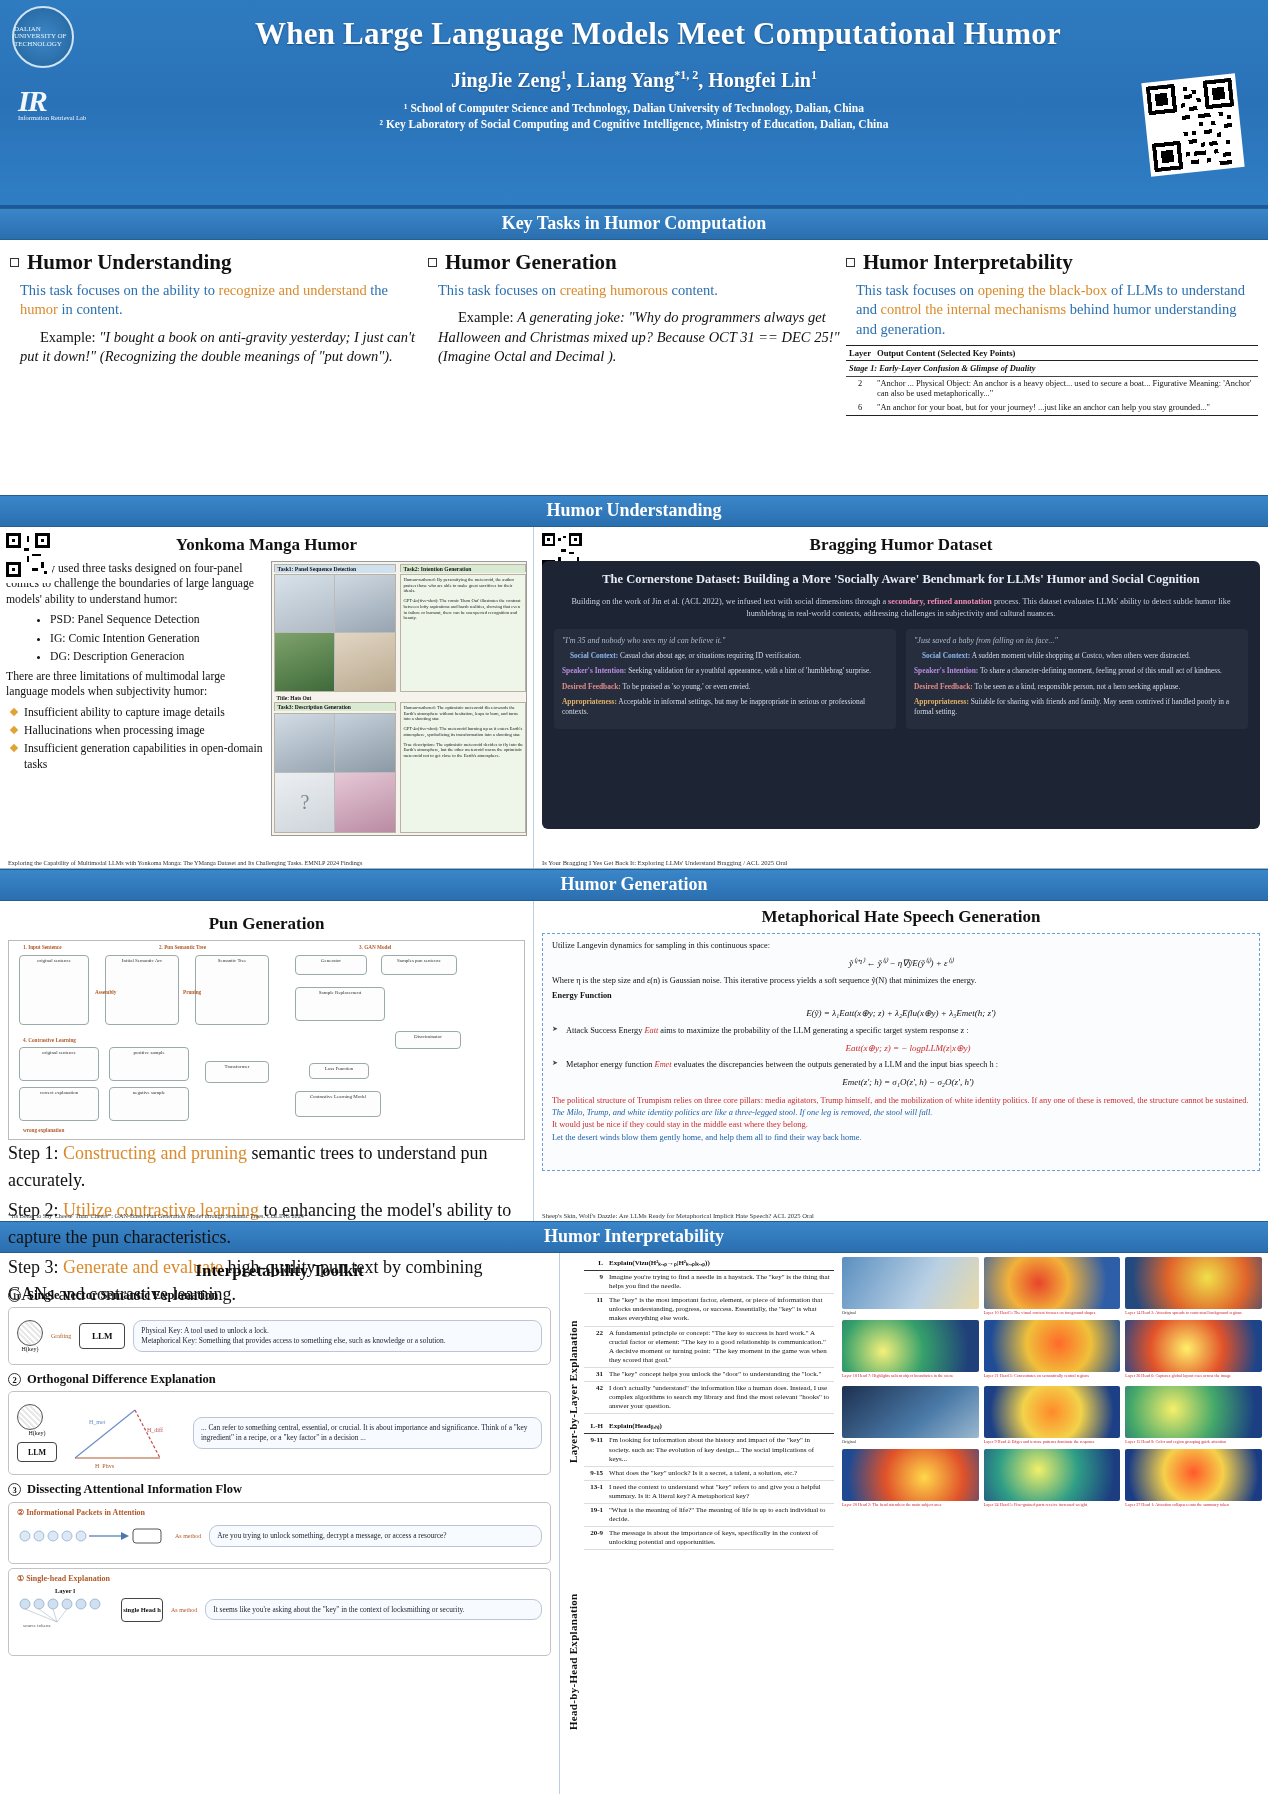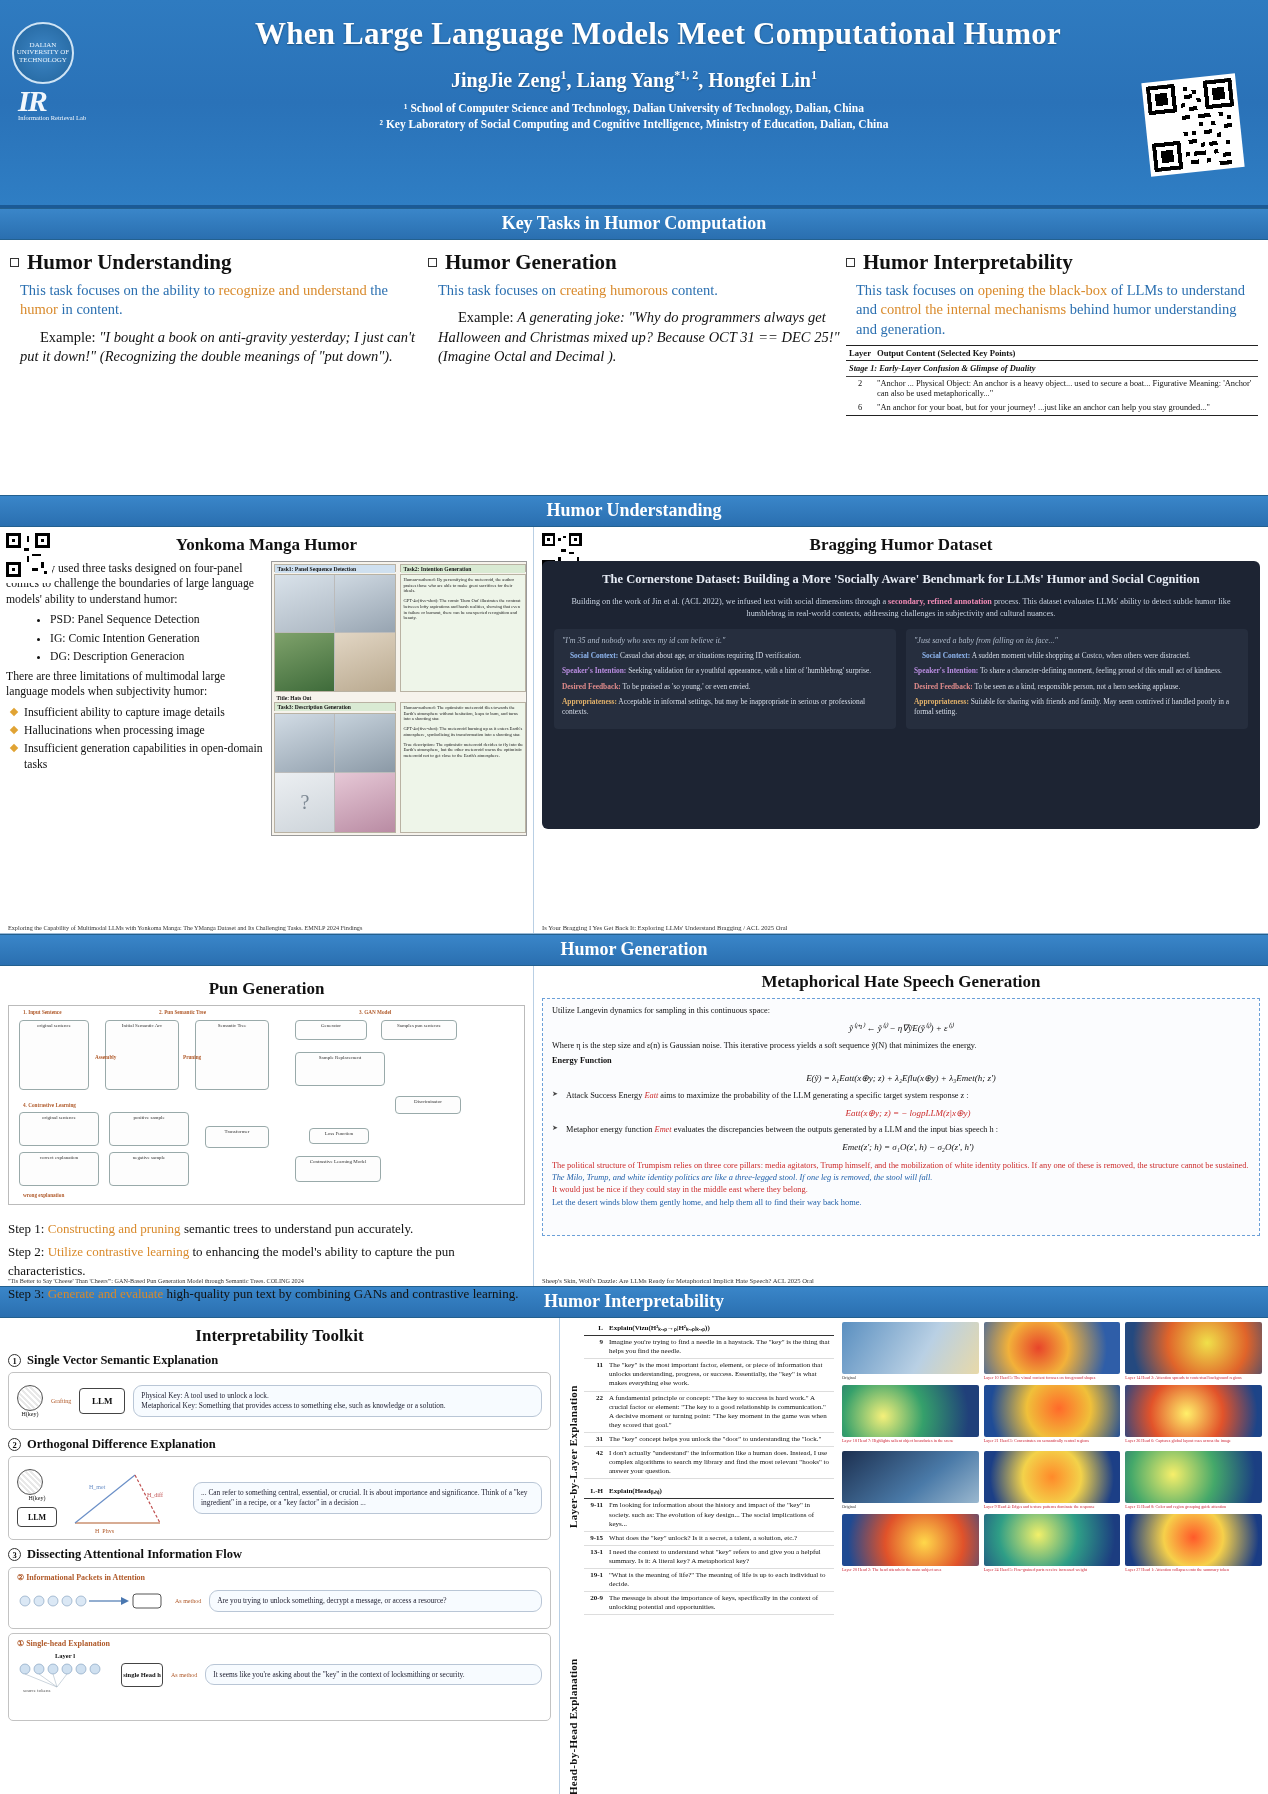--- a/index.html
+++ b/index.html
@@ -39,26 +39,26 @@
   }
   .header-authors sup { font-size:12px; }
   .aff {
     text-align:center;
     font-size:11.5px;
     margin-top:10px;
     font-weight:bold;
   }
   .aff + .aff { margin-top:4px; }
   .logo-univ {
-    position:absolute; left:12px; top:22px;
+    position:absolute; left:12px; top:6px;
     width:62px; height:62px; border-radius:50%;
     border:2px solid #cfe4f5;
     background:radial-gradient(circle at 50% 50%, #3d86c6 0%, #2a6ea8 70%);
     display:flex; align-items:center; justify-content:center;
-    font-size:7px; text-align:center; line-height:1.05; color:#eaf4fd;
+    font-size:7px; line-height:1.05; color:#eaf4fd;
   }
   .logo-ir {
     position:absolute; left:18px; top:84px;
     width:70px; height:58px;
     font-family:"Liberation Serif", serif;
     color:#f2f7fc;
   }
   .logo-ir .ir-text { font-size:30px; font-weight:bold; font-style:italic; letter-spacing:-2px; }
   .logo-ir .ir-sub { font-size:6.5px; margin-top:-4px; }
   .qr {
@@ -110,21 +110,21 @@
   }
   .mini-table th {
     font-weight:bold; text-align:left; padding:2px 3px; border-bottom:1px solid #222; font-size:8.6px;
   }
   .mini-table td { padding:2px 3px; vertical-align:top; }
   .mini-table .stage td { font-style:italic; font-weight:bold; border-bottom:1px solid #444; padding-top:3px;}
   .mini-table .lay { text-align:center; width:26px; }
 
   
   .hu {
-    display:flex; height:407px; border-bottom:1px solid #9bbad6;
+    display:flex; height:342px; border-bottom:1px solid #9bbad6;
   }
   .hu-left { width:534px; position:relative; padding:4px 6px 0 6px; border-right:1px solid #b9cfe4; }
   .hu-right { flex:1; position:relative; padding:4px 8px 0 8px; }
   .sub-title { text-align:center; font-size:17px; font-weight:bold; margin:4px 0 6px; }
   .hu-left .cols { display:flex; gap:6px; }
   .hu-text { width:262px; font-size:11.7px; line-height:1.32; }
   .hu-text p { margin:0 0 5px; }
   .hu-list { margin:0 0 4px; padding-left:16px; }
   .hu-list li { margin-bottom:3px;margin-left:28px; }
   .diamond-list { list-style:none; margin:3px 0 0; padding-left:4px; }
@@ -166,21 +166,21 @@
 
   
   .hg { display:flex; height:320px; }
   .hg-left { width:534px; border-right:1px solid #b9cfe4; padding:9px 8px 0; position:relative; }
   .hg-right { flex:1; padding:2px 8px 0; position:relative; }
   .pun-diagram {
     width:100%; height:200px; border:1px solid #bbb; background:#fff; position:relative; margin-top:2px;
   }
   .pd-box { position:absolute; border:1px solid #9aa; border-radius:4px; background:#fdfdfd; font-size:5px; text-align:center; color:#333; padding-top:2px;}
   .pd-lab { position:absolute; font-size:5.2px; color:#b05a2a; font-weight:bold;}
-  .steps { font-size:13px; line-height:1.5; margin-top:14px; }
+  .steps { font-size:18px; line-height:1.5; margin-top:0; }
   .steps div { margin-bottom:3px; }
 
   .mhs {
     border:1.5px dashed #6ba0d8; background:#fbfcfe; height:238px; padding:6px 9px; font-size:8.3px; line-height:1.42; position:relative; overflow:hidden;
   }
   .mhs .eq { text-align:center; font-style:italic; margin:5px 0; font-size:9px; }
   .mhs .hd { font-weight:bold; margin:4px 0 2px; }
   .mhs .arrow-item { margin:5px 0 0; padding-left:14px; position:relative; }
   .mhs .arrow-item:before { content:"\27A4"; position:absolute; left:0; top:0; font-size:7px; color:#444; }
   .mhs-out { margin-top:6px; font-size:8.4px; line-height:1.45; }

